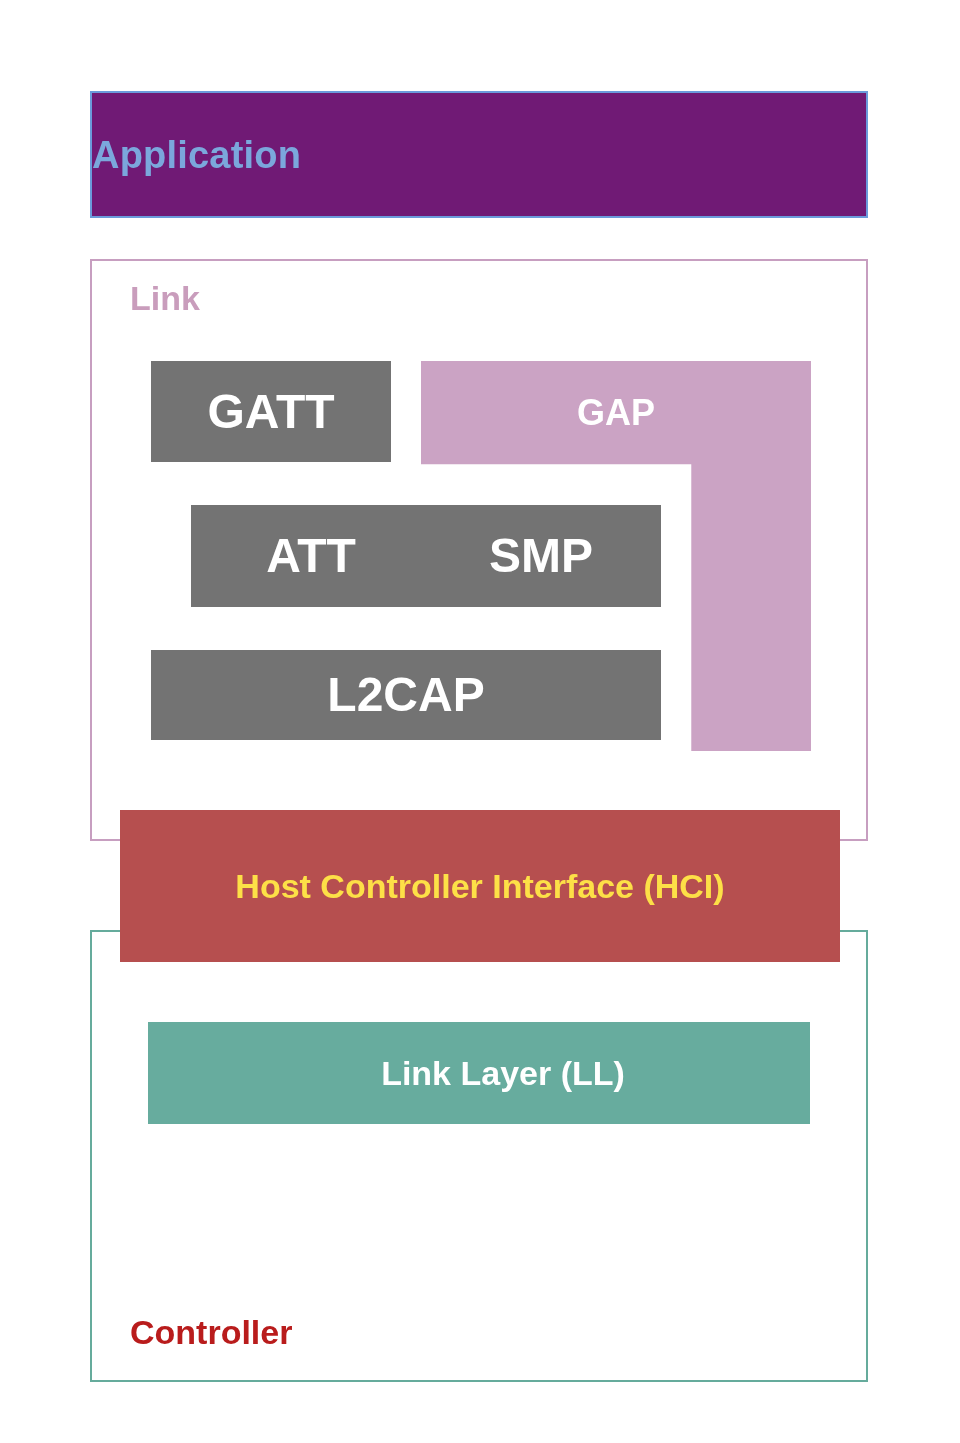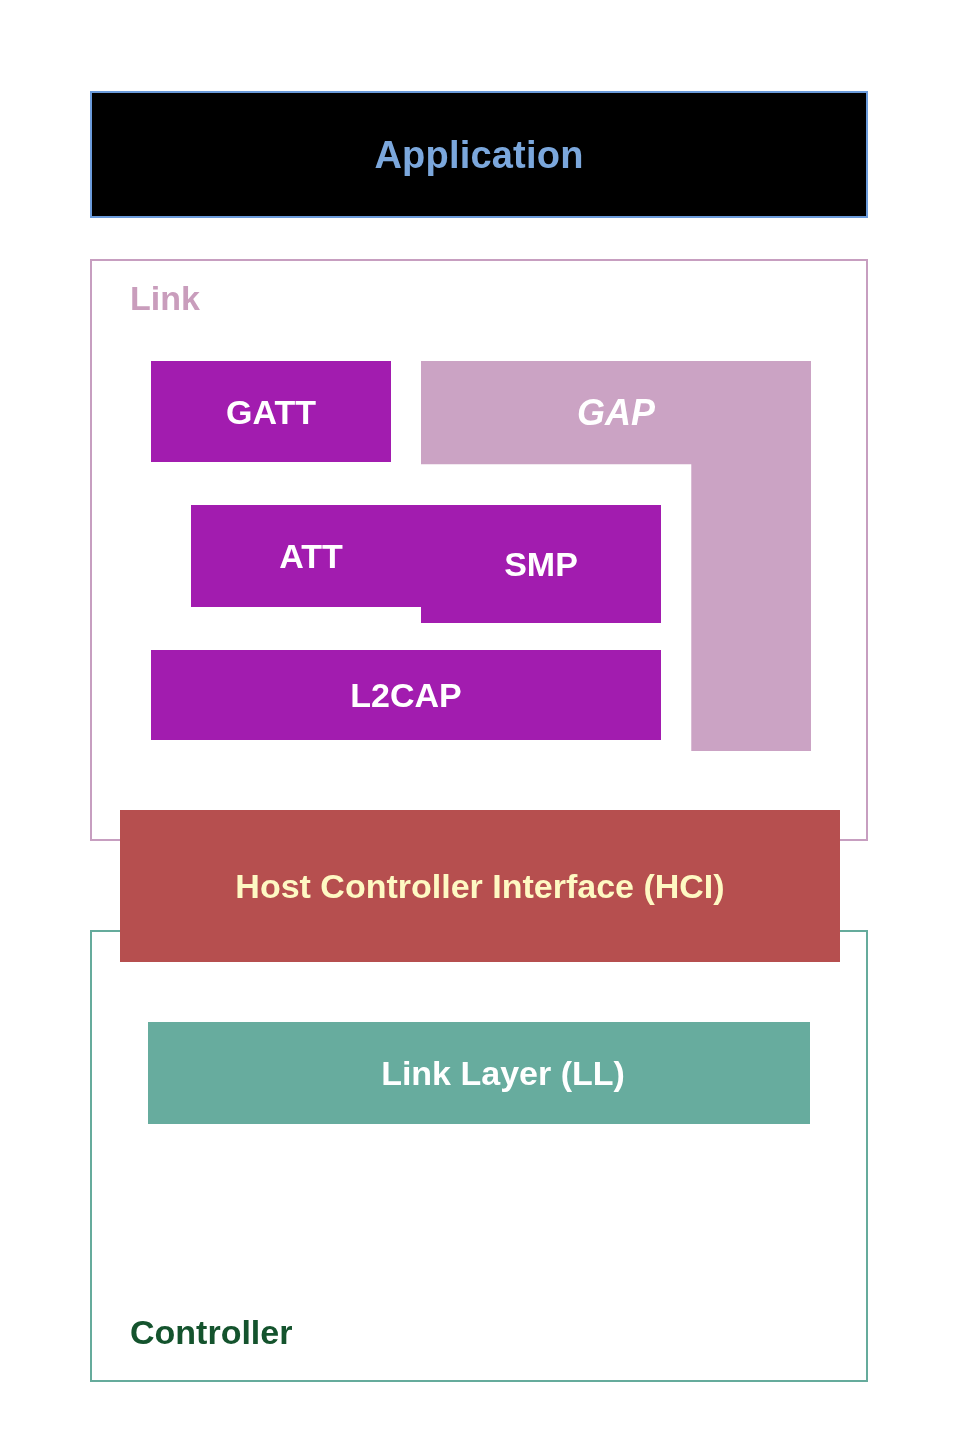--- a/index.html
+++ b/index.html
@@ -22,24 +22,23 @@
   
   .abs { position: absolute; box-sizing: border-box; }
 
   
   .app-box {
     left: 90px;
     top: 91px;
     width: 778px;
     height: 127px;
     border: 2px solid #6b9bdb;
-    background: #000000;
+    background: #701a75;
     display: flex;
     align-items: center;
-    justify-content: center;
   }
   .app-label {
     color: #7ba7dc;
     font-size: 38px;
     font-weight: bold;
     letter-spacing: 0.2px;
     line-height: 1;
   }
 
   
@@ -65,41 +64,41 @@
     left: 90px;
     top: 930px;
     width: 778px;
     height: 452px;
     border: 2px solid #65ab9c;
     background: #ffffff;
   }
   .ctrl-title {
     left: 130px;
     top: 1315px;
-    color: #14532d;
+    color: #b91c1c;
     font-size: 34px;
     font-weight: bold;
     line-height: 1;
   }
 
   
   .pink-block {
-    background: #a21caf;
+    background: #737373;
     color: #ffffff;
     display: flex;
     align-items: center;
     justify-content: center;
-    font-size: 34px;
+    font-size: 48px;
     font-weight: bold;
     line-height: 1;
   }
   .blk-gatt  { left: 151px; top: 361px; width: 240px; height: 101px; }
   .blk-att   { left: 151px; top: 505px; width: 240px; height: 102px; margin-left: 40px; }
   .blk-l2cap { left: 151px; top: 650px; width: 510px; height: 90px; }
-  .blk-smp   { left: 421px; top: 505px; width: 240px; height: 118px; }
+  .blk-smp   { left: 421px; top: 505px; width: 240px; height: 102px; }
 
   
   .blk-gap {
     left: 421px;
     top: 361px;
     width: 390px;
     height: 390px;
     background: #cba3c4;
     
     clip-path: polygon(0% 0%, 100% 0%, 100% 100%, 69.3% 100%, 69.3% 26.5%, 0% 26.5%);
@@ -110,34 +109,33 @@
     width: 390px;
     height: 103px;
     display: flex;
     align-items: center;
     justify-content: center;
     color: #ffffff;
     font-size: 36px;
     font-weight: bold;
     line-height: 1;
     pointer-events: none;
-    font-style: italic;
   }
 
   
   .hci-box {
     left: 120px;
     top: 810px;
     width: 720px;
     height: 152px;
     background: #b64f4f;
     display: flex;
     align-items: center;
     justify-content: center;
-    color: #fef9c3;
+    color: #fde047;
     font-size: 34px;
     font-weight: bold;
     line-height: 1;
     z-index: 5;
   }
 
   
   .teal-block {
     background: #67ac9e;
     color: #ffffff;

